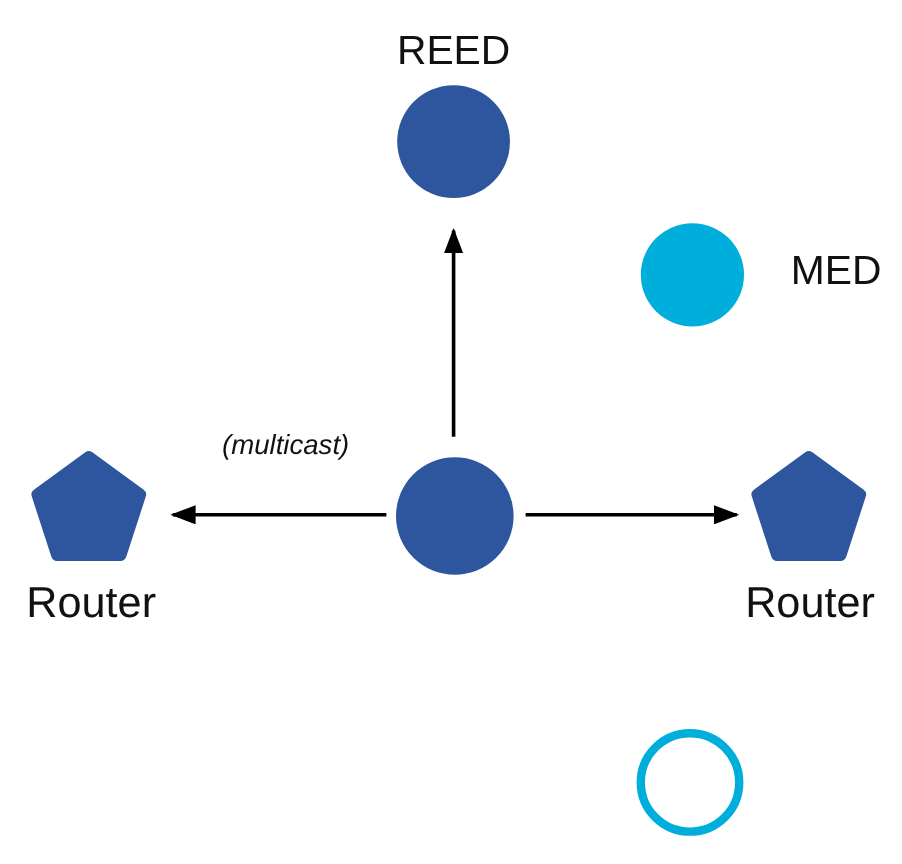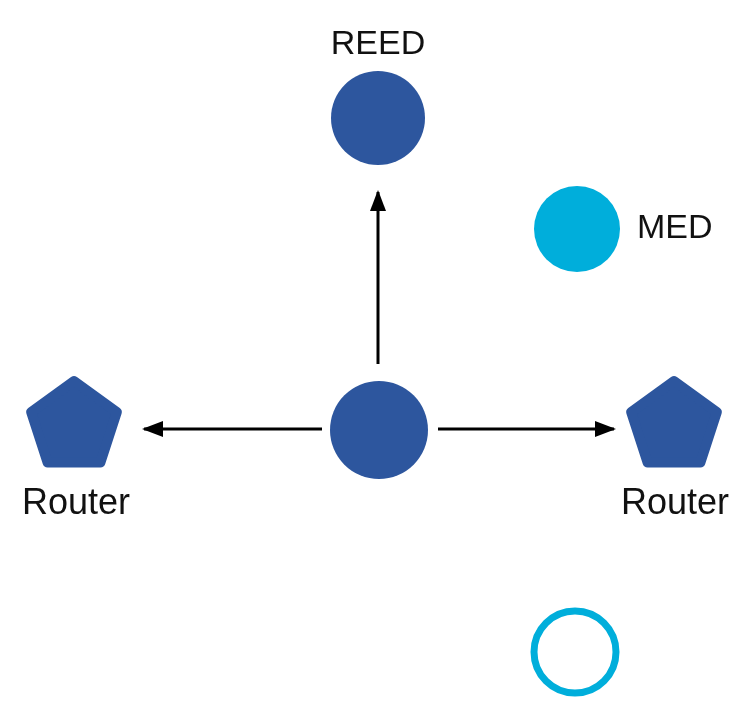--- a/index.html
+++ b/index.html
@@ -18,21 +18,21 @@
   }
   .label {
     position: absolute;
     color: #111111;
     font-size: 34px;
     line-height: 1.1;
     white-space: nowrap;
   }
   .label.centered { transform: translateX(-50%); }
   .label-reed   { left: 378px; top: 24px; }
-  .label-med    { left: 637px; top: 208px; }
+  .label-med    { left: 659px; top: 208px; }
   .label-sed    { left: 643px; top: 633px; }
   .label-router { font-size: 36px; top: 482px; }
   .label-router-left  { left: 76px; }
   .label-router-right { left: 675px; }
   .annotation {
     position: absolute;
     left: 238px; top: 356px;
     transform: translateX(-50%);
     text-align: center;
     font-style: italic;
@@ -76,15 +76,16 @@
   <div class="label centered label-reed">REED</div>
 
   <div class="label label-med">MED</div>
 
 
   <div class="label centered label-router label-router-left">Router</div>
 
   <div class="label centered label-router label-router-right">Router</div>
 
   <div class="annotation">
+    <div>(multicast)</div>
   </div>
 
 </div>
 
 </body></html>

